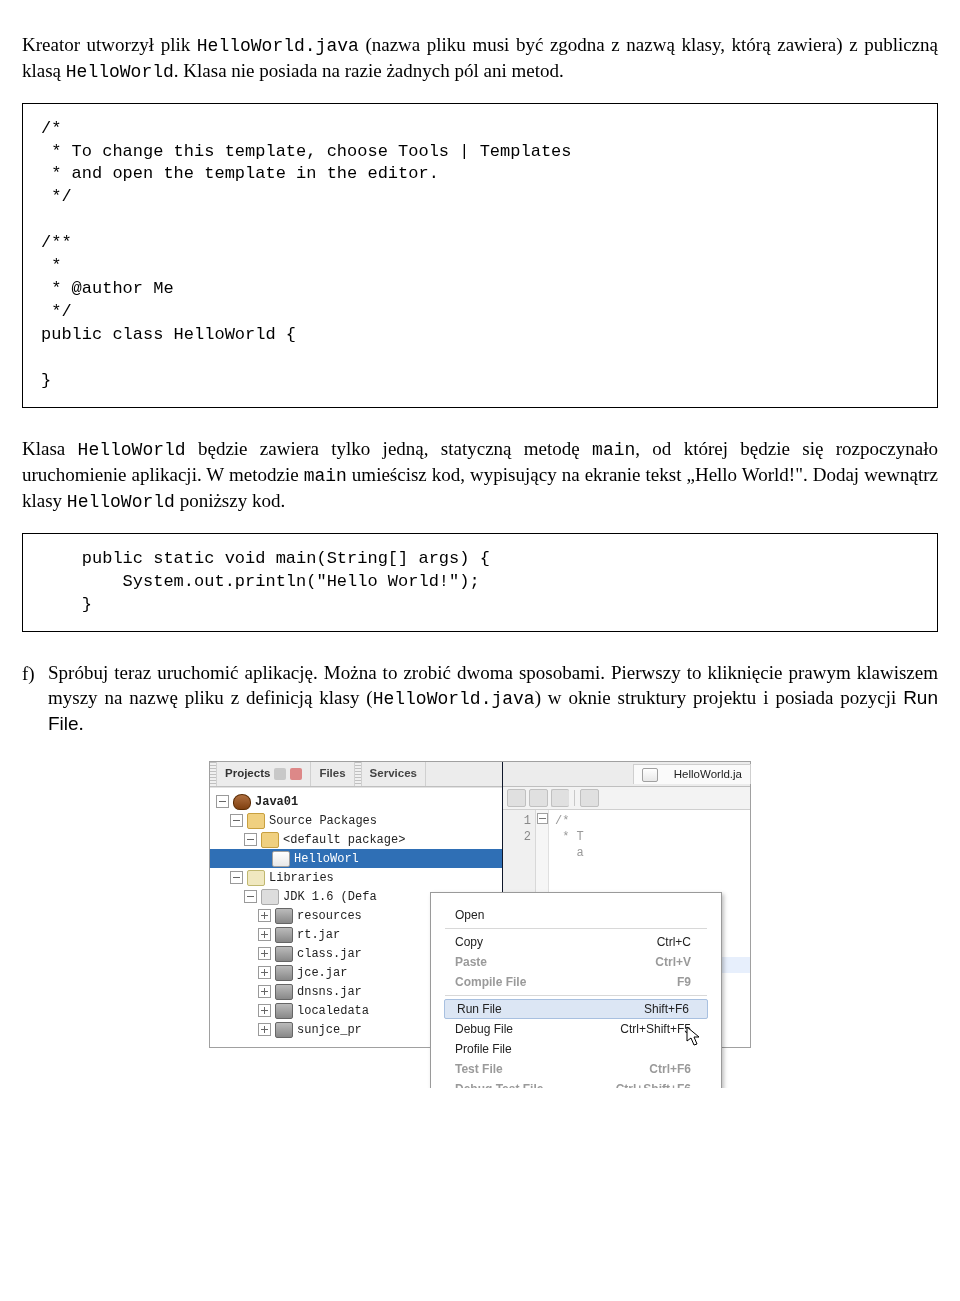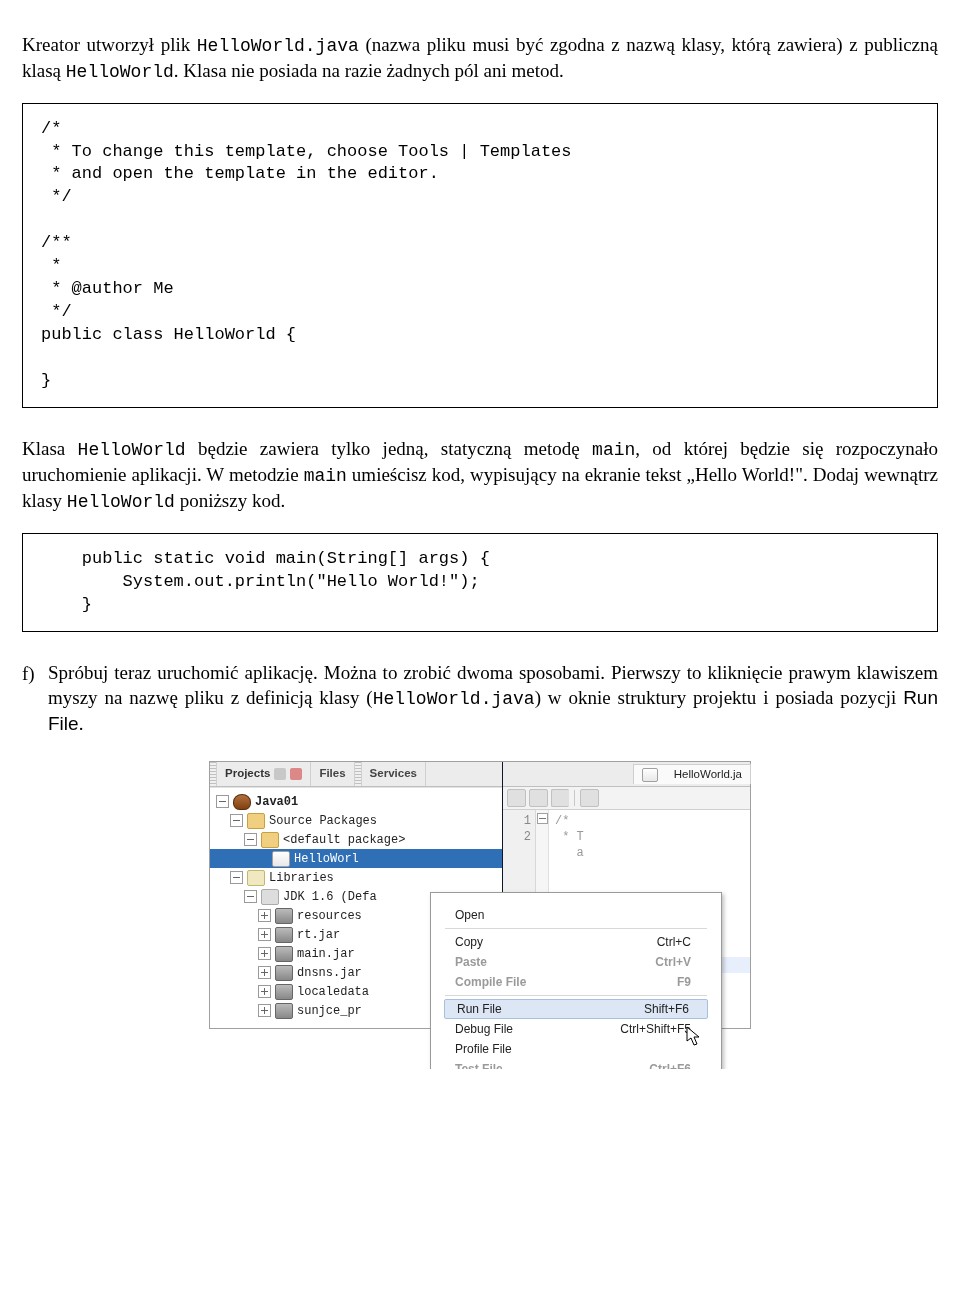--- a/index.html
+++ b/index.html
@@ -229,21 +229,27 @@
         <div class="row">
             <span class="spacer w42"></span>
             <span class="exp plus"></span>
             <span class="ticon jar"></span>
             <span class="tlabel">rt.jar</span>
           </div>
         <div class="row">
             <span class="spacer w42"></span>
             <span class="exp plus"></span>
             <span class="ticon jar"></span>
-            <span class="tlabel">main.jar</span>
+            <span class="tlabel">class.jar</span>
+          </div>
+        <div class="row">
+            <span class="spacer w42"></span>
+            <span class="exp plus"></span>
+            <span class="ticon jar"></span>
+            <span class="tlabel">jce.jar</span>
           </div>
         <div class="row">
             <span class="spacer w42"></span>
             <span class="exp plus"></span>
             <span class="ticon jar"></span>
             <span class="tlabel">dnsns.jar</span>
           </div>
         <div class="row">
             <span class="spacer w42"></span>
             <span class="exp plus"></span>

